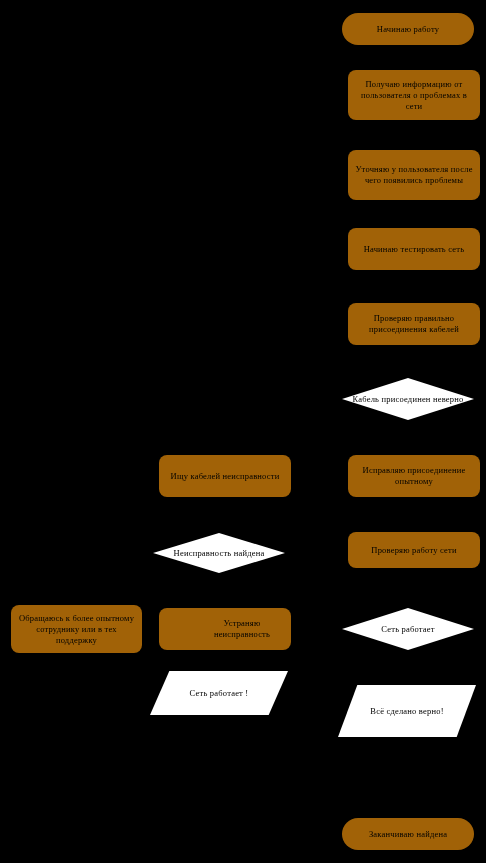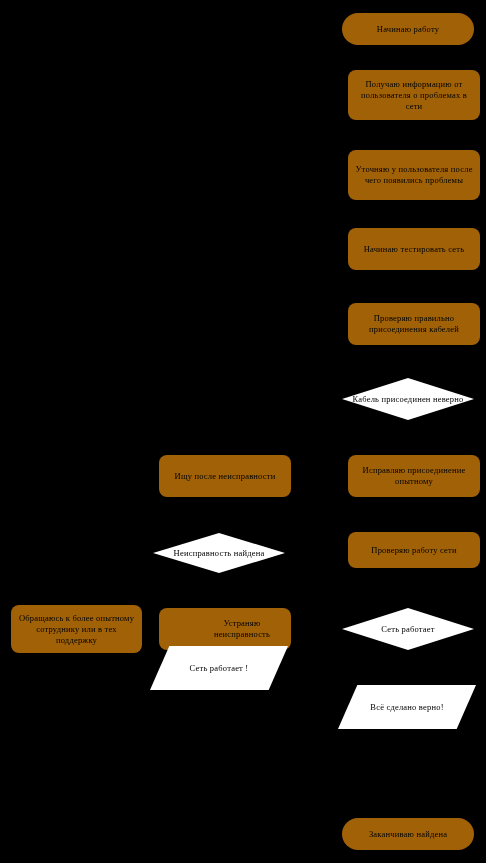--- a/index.html
+++ b/index.html
@@ -97,37 +97,37 @@
     <div class="node rect" style="left: 342px; top: 455px; width: 132px; height: 42px;">
       <span class="label">Исправляю присоединение опытному</span>
     </div>
     <div class="node rect" style="left: 342px; top: 532px; width: 132px; height: 36px;">
       <span class="label">Проверяю работу сети</span>
     </div>
     <div class="node diamond" style="left: 342px; top: 608px; width: 132px; height: 42px;">
       <div class="shape"></div>
       <span class="label">Сеть работает</span>
     </div>
-    <div class="node parallelogram" style="left: 338px; top: 685px; width: 138px; height: 44px; justify-content: flex-end;">
+    <div class="node parallelogram" style="left: 338px; top: 685px; width: 138px; height: 52px; justify-content: flex-end;">
       <div class="shape"></div>
       <span class="label">Всё сделано верно!</span>
     </div>
     <div class="node terminator" style="left: 342px; top: 818px; width: 132px; height: 32px;">
       <span class="label">Заканчиваю найдена</span>
     </div>
     <div class="node rect" style="left: 153px; top: 455px; width: 132px; height: 42px;">
-      <span class="label">Ищу после неисправности</span>
+      <span class="label">Ищу кабелей неисправности</span>
     </div>
     <div class="node diamond" style="left: 153px; top: 533px; width: 132px; height: 40px;">
       <div class="shape"></div>
       <span class="label">Неисправность найдена</span>
     </div>
     <div class="node rect" style="left: 153px; top: 608px; width: 132px; height: 42px; padding-left: 40px;">
       <span class="label">Устраняю неисправность</span>
     </div>
-    <div class="node parallelogram" style="left: 150px; top: 646px; width: 138px; height: 44px;">
+    <div class="node parallelogram" style="left: 150px; top: 671px; width: 138px; height: 44px;">
       <div class="shape"></div>
       <span class="label">Сеть работает !</span>
     </div>
     <div class="node rect" style="left: 5px; top: 605px; width: 131px; height: 48px; align-items: center;">
       <span class="label">Обращаюсь к более опытному сотруднику или в тех поддержку</span>
     </div>
   </div>
 
 </body></html>

